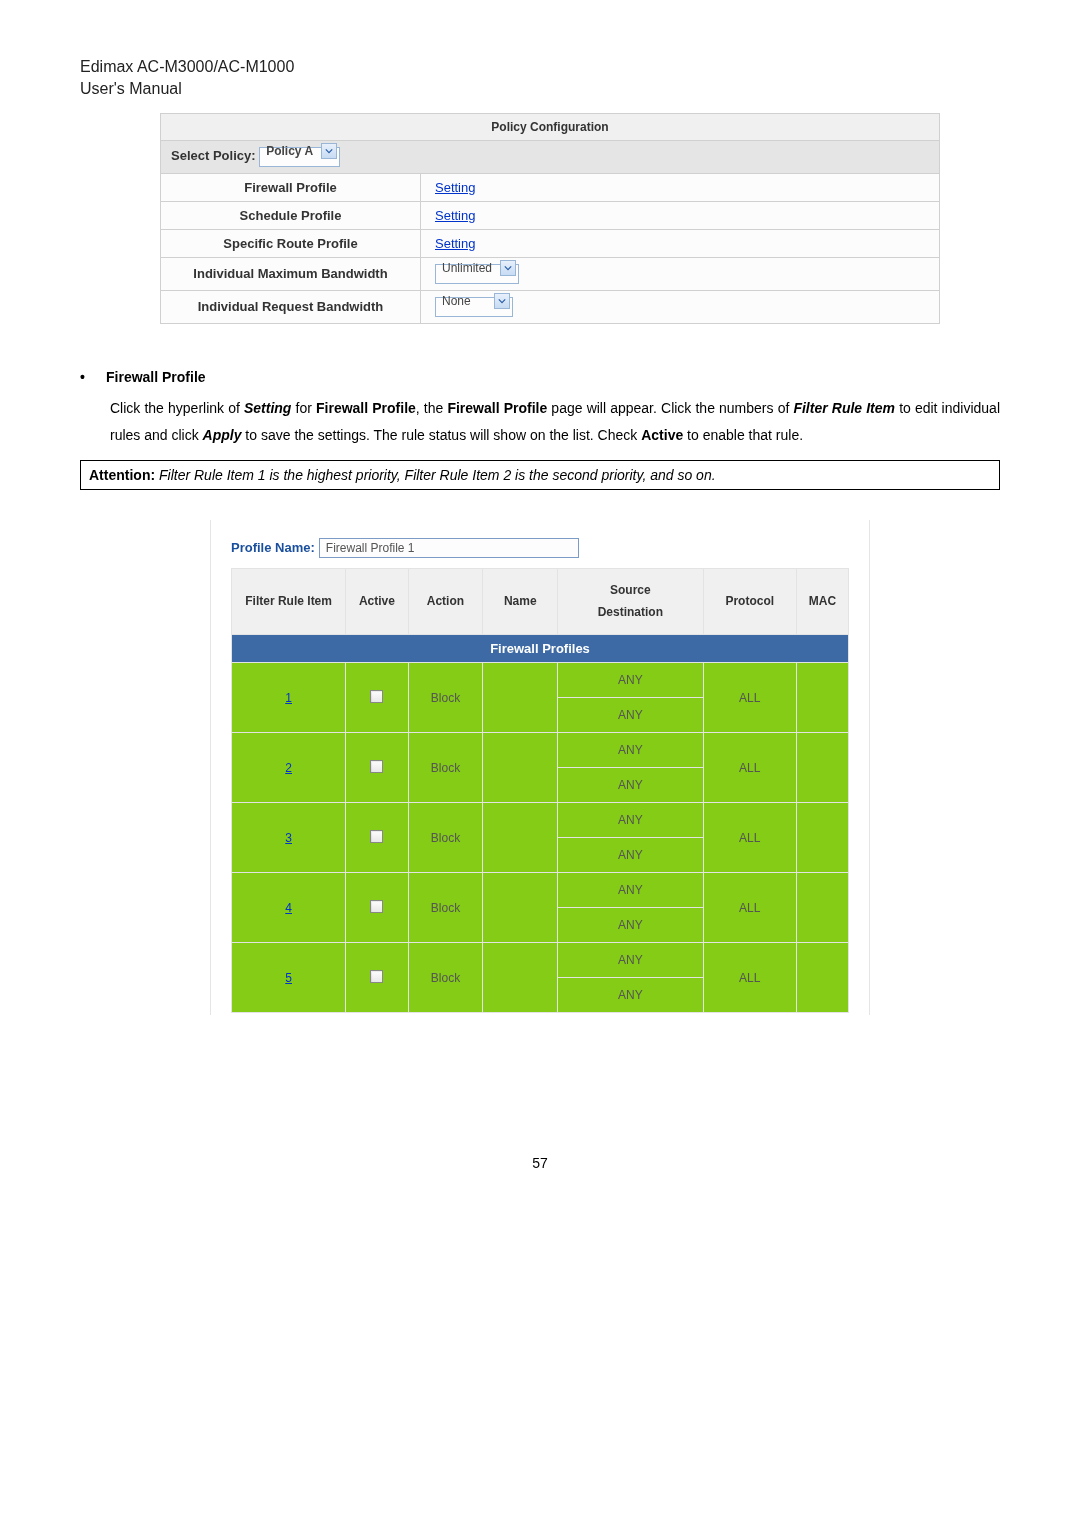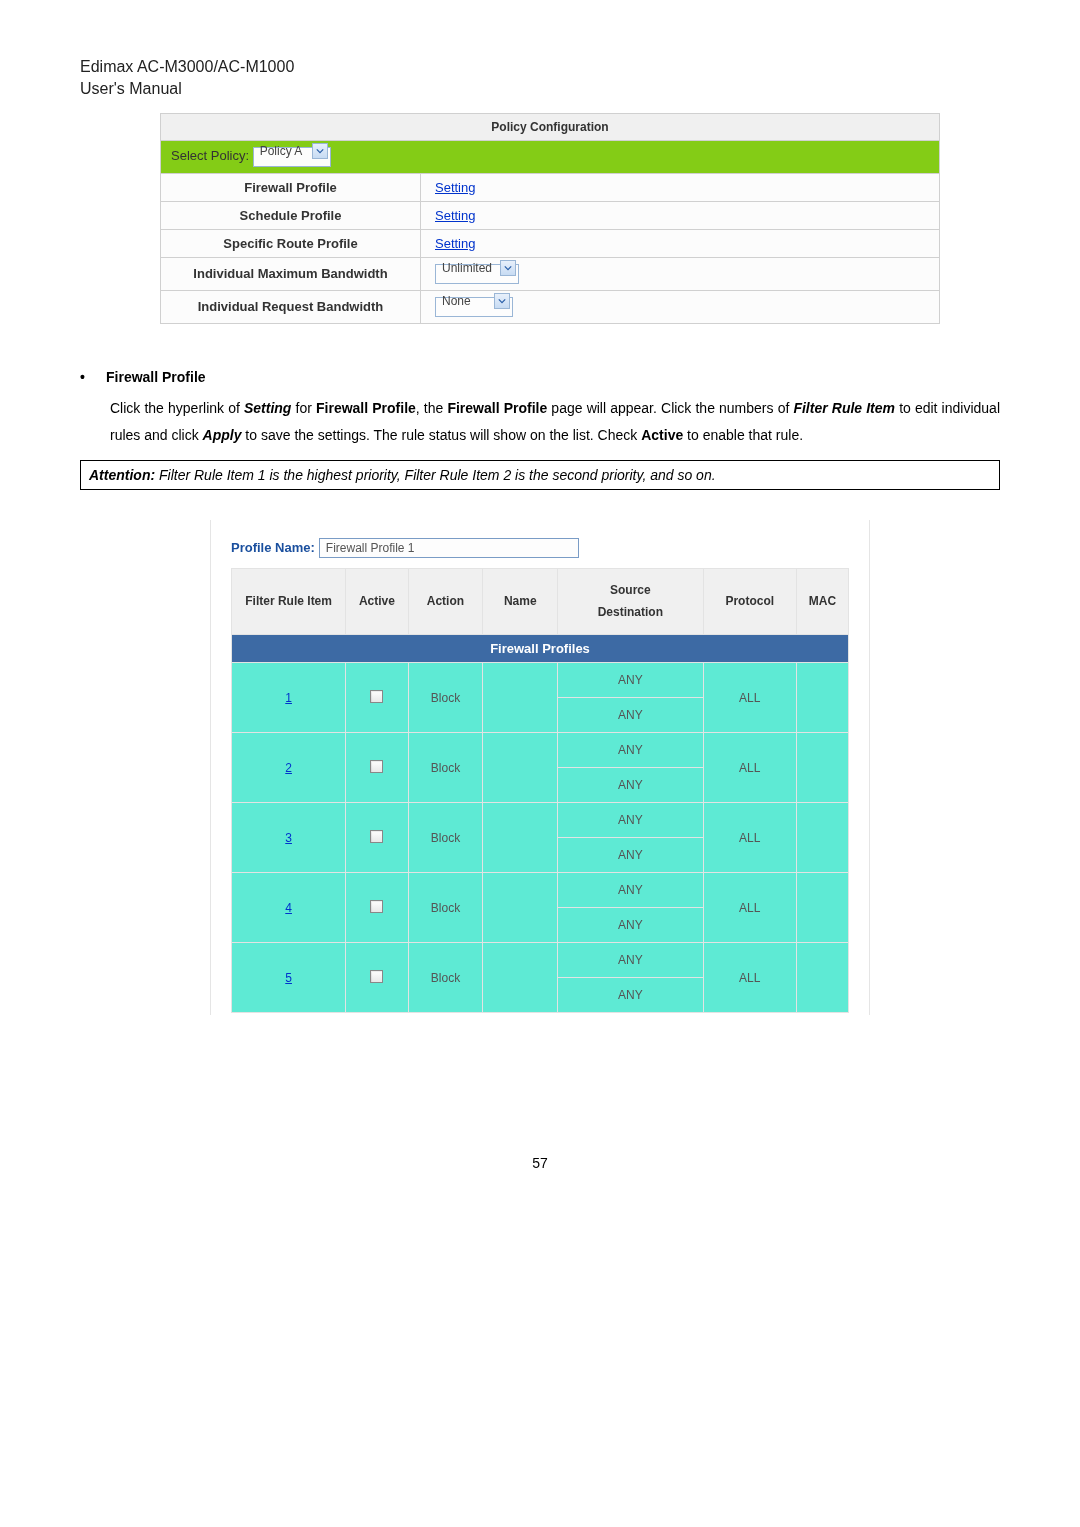--- a/index.html
+++ b/index.html
@@ -46,24 +46,24 @@
       width: 260px;
       text-align: center;
       font-weight: bold;
       color: #333;
       font-size: 13px;
     }
     .policy-config .value-cell {
       padding-left: 14px;
     }
     .select-policy-row td {
-      font-weight: normal;
+      font-weight: bold;
       color: #333;
       font-size: 13px;
-      background: #84cc16;
+      background: #e5e5e5;
     }
     .fake-select {
       display: inline-flex;
       align-items: center;
       border: 1px solid #9ab6d6;
       background: #fdfdfd;
       font-size: 12px;
       color: #444;
       height: 20px;
       padding: 0 2px 12px 6px;
@@ -113,21 +113,20 @@
       margin-left: 30px;
       text-align: justify;
     }
     .attention-box {
       border: 1px solid #000;
       padding: 6px 8px;
       font-size: 14px;
       margin: 6px 0 30px 0;
     }
     .attention-box .att-label {
-      font-style: italic;
       font-weight: bold;
     }
     .attention-box .att-text {
       font-style: italic;
     }
     
     .firewall-wrap {
       width: 660px;
       margin: 0 auto 0 130px;
       border-left: 1px solid #e5e5e5;
@@ -174,21 +173,21 @@
     .firewall-table thead.head2 th {
       background: #f0f0f0;
       color: #333;
       font-weight: bold;
       font-size: 12px;
       padding: 10px 4px;
       line-height: 1.9;
     }
     .firewall-table tbody td {
       padding: 10px 4px;
-      background: #5eead4;
+      background: #84cc16;
       color: #555;
     }
     .firewall-table .rule-link {
       color: #0033cc;
       text-decoration: underline;
     }
     .fake-checkbox {
       display: inline-block;
       width: 13px;
       height: 13px;

